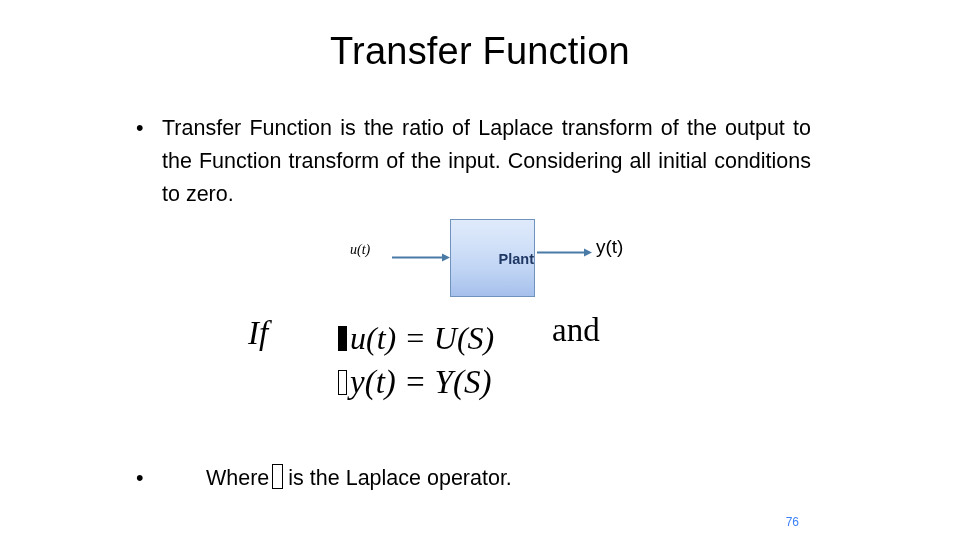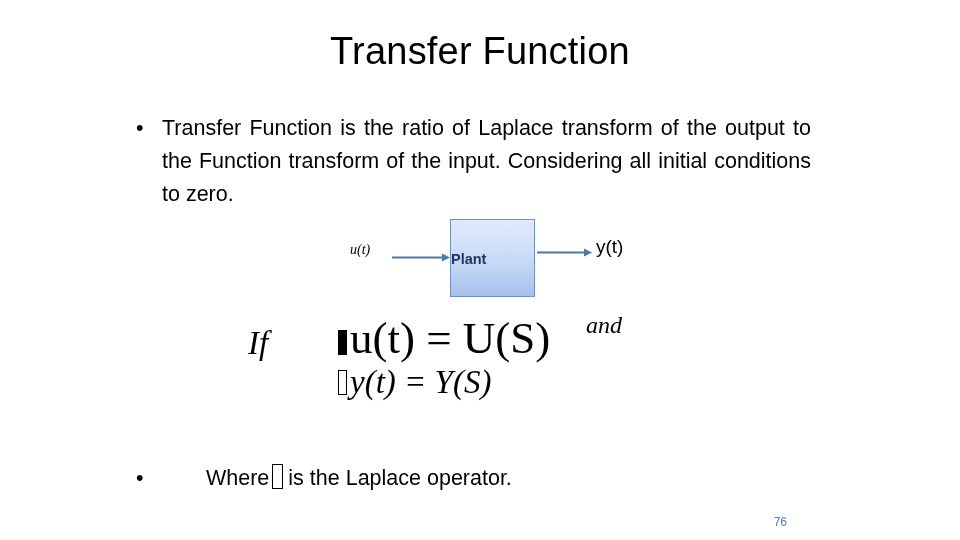--- a/index.html
+++ b/index.html
@@ -15,20 +15,21 @@
     font-family: "Liberation Sans", sans-serif;
     color: #000000;
     -webkit-font-smoothing: antialiased;
   }
 
   .slide {
     position: relative;
     width: 809px;
     height: 540px;
     background: #ffffff;
+    padding-left: 12px;
   }
 
   
   .slide-title {
     position: absolute;
     left: 0;
     top: 30px;
     width: 960px;
     text-align: center;
     font-size: 38px;
@@ -132,21 +133,21 @@
     border: 1px solid #6f93bd;
     background: linear-gradient(to bottom, #dfeafb 0%, #d3e2f9 30%, #bed3f3 68%, #a6c0ec 100%);
     box-sizing: border-box;
   }
 
   .plant-label {
     position: absolute;
     left: 0;
     right: 0;
     top: 31px;
-    text-align: left;
+    text-align: right;
     font-size: 14.5px;
     font-weight: 700;
     color: #1f3864;
     font-family: "Liberation Sans", sans-serif;
   }
 
   
   .equations {
     position: absolute;
     left: 0;
@@ -157,41 +158,41 @@
   }
 
   .eq-line {
     position: relative;
     height: 52px;
   }
 
   .eq-if {
     position: absolute;
     left: 248px;
-    top: 13px;
+    top: 3px;
     font-size: 33px;
     font-style: italic;
     font-family: "Liberation Serif", serif;
   }
 
   .eq-main-1 {
     position: absolute;
     left: 338px;
+    top: 8px;
+    font-size: 32px;
+    font-style: italic;
+    font-family: "Liberation Serif", serif;
+    white-space: nowrap;
+  }
+
+  .eq-and {
+    position: absolute;
+    left: 552px;
     top: 0;
-    font-size: 45px;
-    font-family: "Liberation Serif", serif;
-    white-space: nowrap;
-  }
-
-  .eq-and {
-    position: absolute;
-    left: 586px;
-    top: 0;
-    font-size: 24px;
-    font-style: italic;
+    font-size: 33px;
     font-family: "Liberation Serif", serif;
   }
 
   .eq-main-2 {
     position: absolute;
     left: 338px;
     top: 0;
     font-size: 33px;
     font-style: italic;
     font-family: "Liberation Serif", serif;

